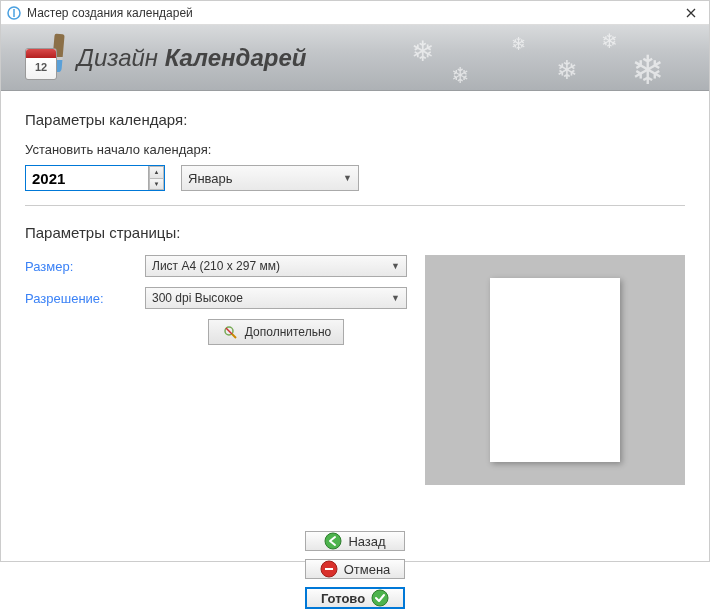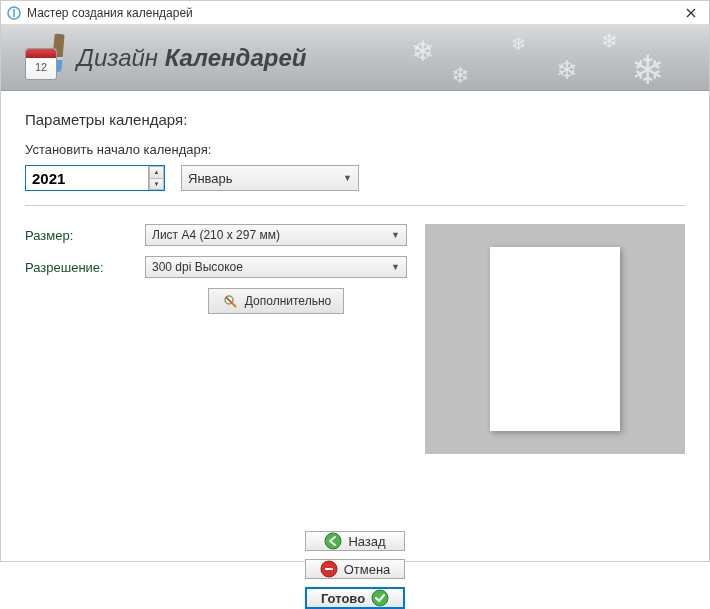--- a/index.html
+++ b/index.html
@@ -47,21 +47,21 @@
     }
     .cal-body {
       position: absolute; left: 0; bottom: 0;
       width: 32px; height: 32px;
       background: linear-gradient(180deg, #fff 30%, #f2f2f2 100%);
       border: 1px solid #999; border-radius: 3px;
     }
     .cal-top { position:absolute; top:0; left:0; width:100%; height:9px;
       background: linear-gradient(180deg,#d94949,#b52020); border-radius:3px 3px 0 0;}
     .cal-num { position:absolute; top:12px; left:0; width:100%; text-align:center;
-      font-size:11px; font-weight:normal; color:#555;}
+      font-size:11px; font-weight:bold; color:#555;}
     .brush { position:absolute; right:0; top:-2px; width:10px; height:38px;
       background: linear-gradient(180deg,#8b6f47 60%,#ccc 60%,#ccc 68%,#5aa0d8 68%);
       border-radius:2px 2px 4px 4px; transform: rotate(5deg);}
     .brush2 { position:absolute; right:8px; top:-4px; width:8px; height:36px;
       background: linear-gradient(180deg,#a88 55%,#e0d890 55%);
       border-radius:2px 2px 4px 4px; transform: rotate(-6deg); z-index:-1;}
     .banner-title { font-size: 24px; color: #444; font-style: italic;}
     .banner-title .bold { font-weight: 700; font-style: italic;}
     .snowflake { position: absolute; color: rgba(255,255,255,0.6); pointer-events:none;}
     .content { padding: 20px 24px 0 24px; }
@@ -90,21 +90,21 @@
       border: 1px solid #aaa; padding: 0 6px; cursor: pointer;
       position: relative; font-size: 13px; color:#333;
     }
     .combo .arrow { margin-left: auto; font-size: 9px; color:#555;}
     .month-combo { width: 178px; }
     .divider { border: none; border-top: 1px solid #ccc; margin: 8px 0 18px 0;}
 
     .page-section { display: flex; gap: 18px; }
     .left-col { flex: 1; }
     .field-row { display: flex; align-items: center; margin-bottom: 10px; }
-    .field-row .row-label { width: 120px; font-size:13px; color:#14532d;}
+    .field-row .row-label { width: 120px; font-size:13px; color:#3b82f6;}
     .field-row .combo { flex: 1; height: 22px; font-size:12px;}
     .adv-button-row { display: flex; justify-content: center; margin-top: 4px;
       padding-left: 120px;}
     .adv-button {
       height: 26px; padding: 0 12px;
       background: linear-gradient(180deg,#f6f6f6,#e3e3e3);
       border: 1px solid #aaa; display: flex; align-items:center; gap:6px;
       font-size:12px; cursor:pointer; color:#333;
     }
     .preview-pane {
@@ -184,20 +184,21 @@
       </div>
     </div>
     <div class="combo month-combo">
       <span>Январь</span>
       <span class="arrow">▼</span>
     </div>
   </div>
 
   <hr class="divider">
 
+  <div class="section-title">Параметры страницы:</div>
 
   <div class="page-section">
     <div class="left-col">
       <div class="field-row">
         <span class="row-label">Размер:</span>
         <div class="combo">
           <span>Лист А4 (210 х 297 мм)</span>
           <span class="arrow">▼</span>
         </div>
       </div>

